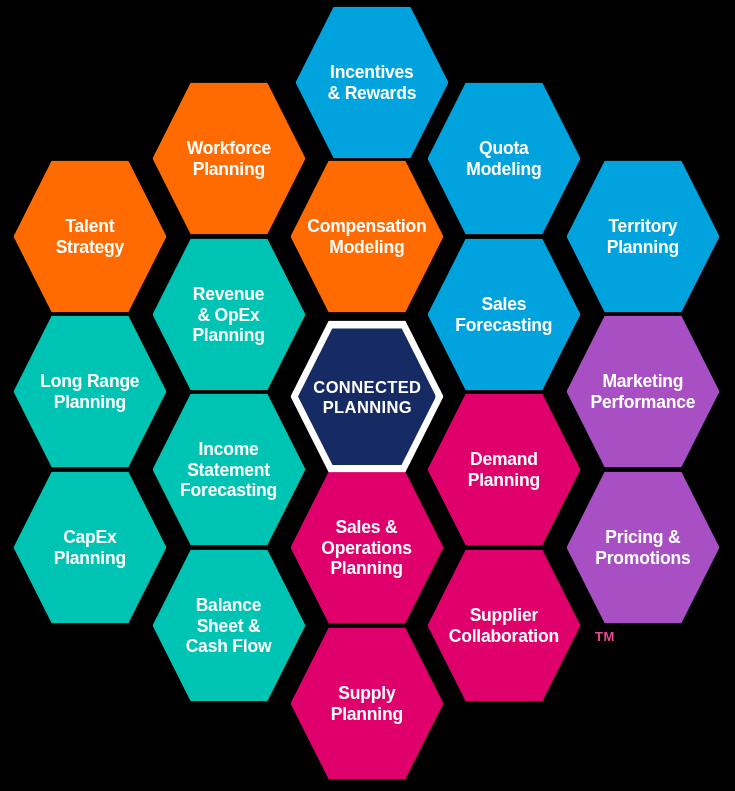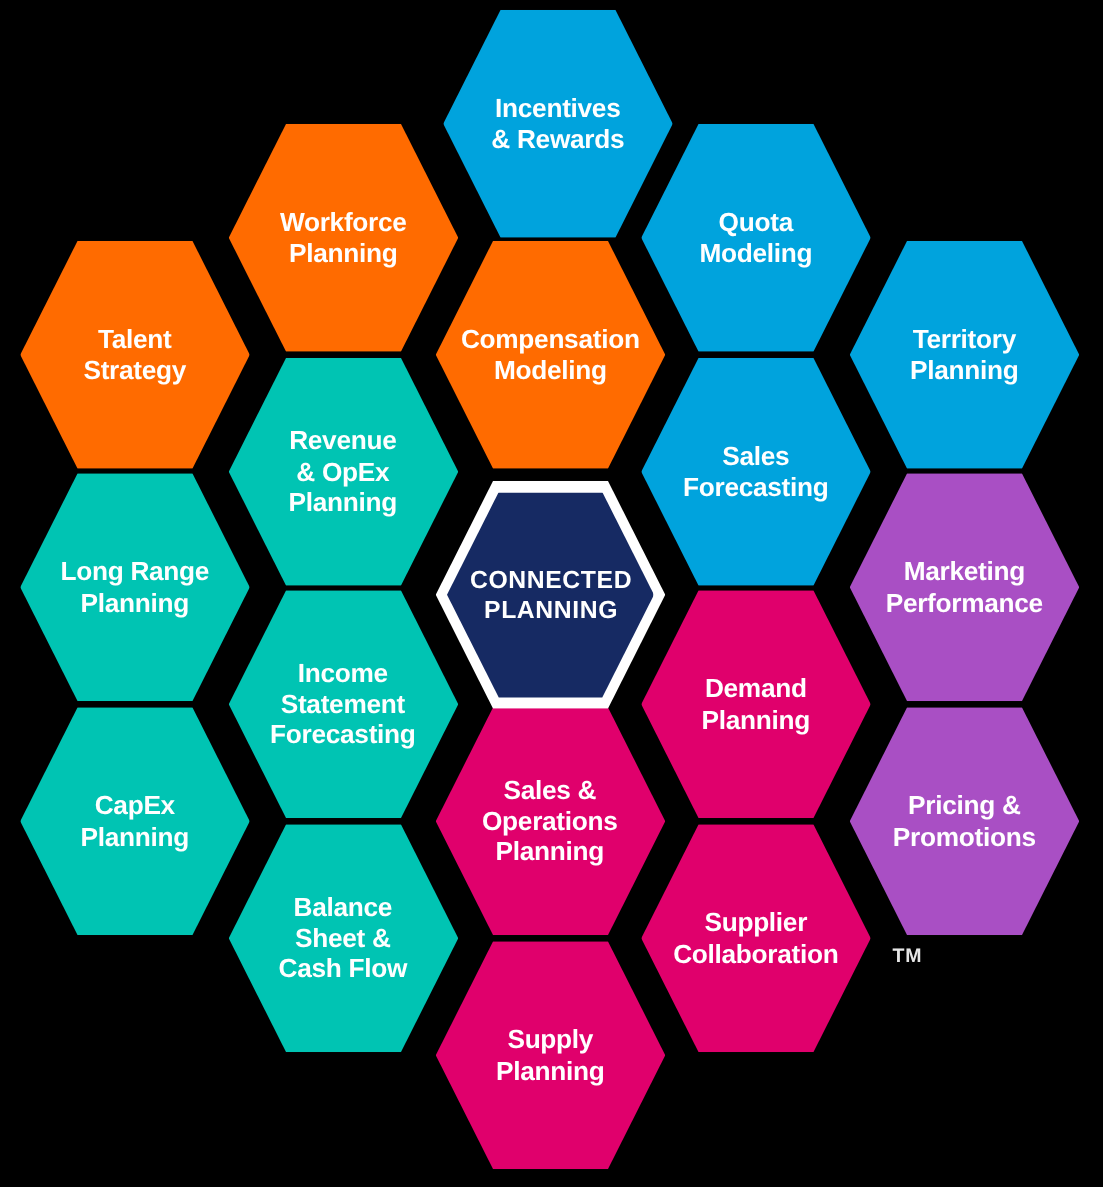--- a/index.html
+++ b/index.html
@@ -67,21 +67,21 @@
     font-weight: bold;
     font-size: 16.5px;
     line-height: 1.22;
     text-align: center;
     width: 135px;
     white-space: pre-line;
     letter-spacing: 0.4px;
   }
   .tm {
     position: absolute;
-    color: #e5e5e5;
+    color: #ec4899;
     font-weight: bold;
     font-size: 13px;
     letter-spacing: 0.5px;
   }
 </style>
 </head>
 <body>
 
 <div id="stage">
   <div id="hex-layer">

